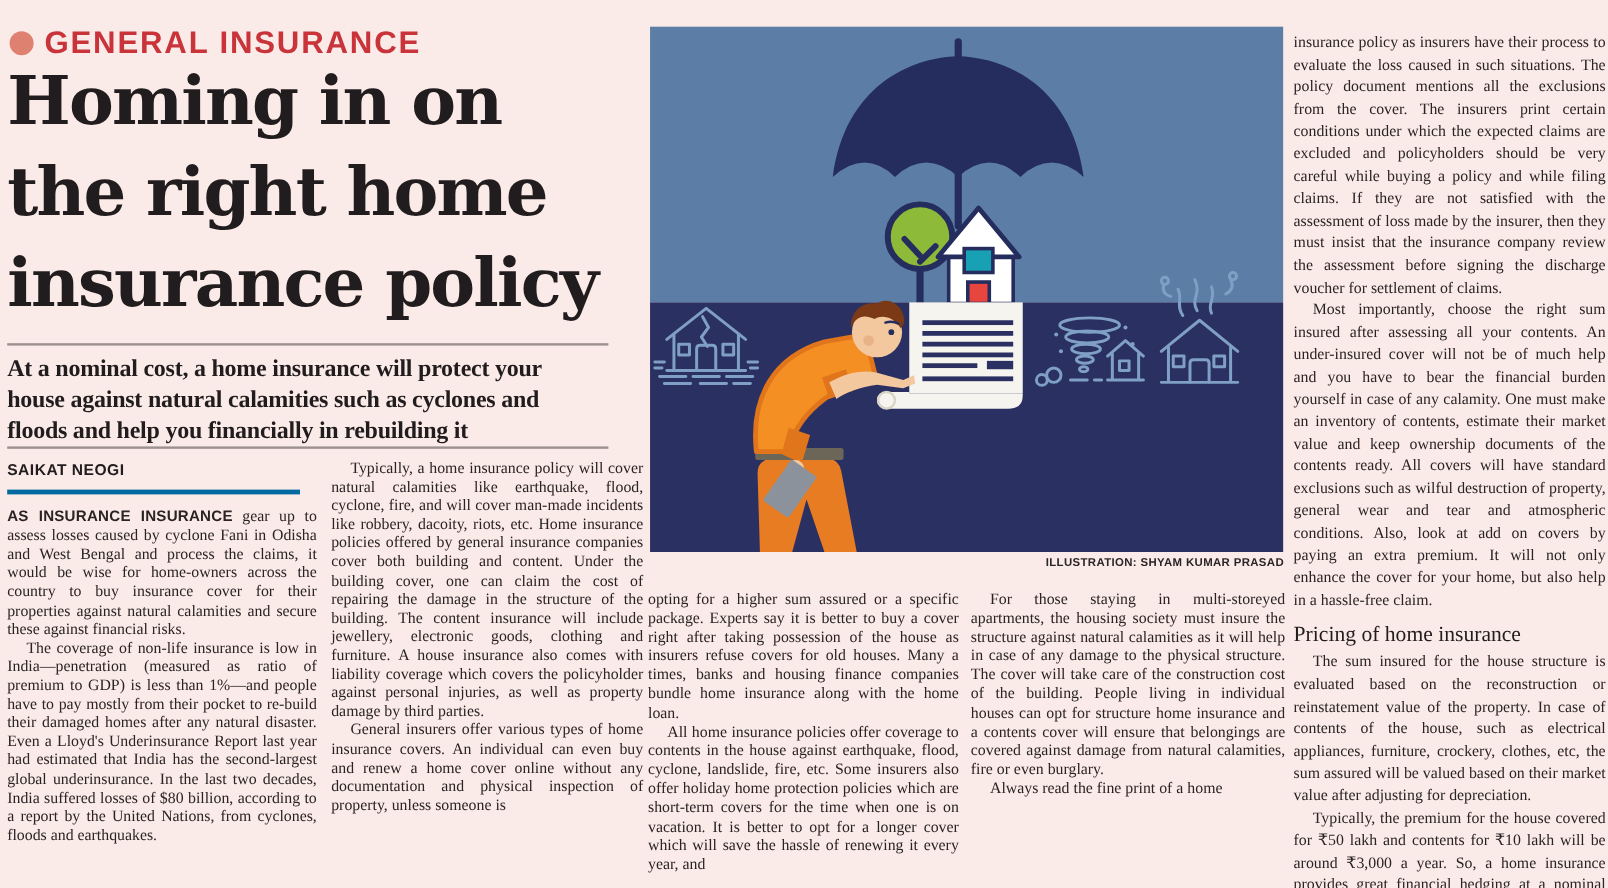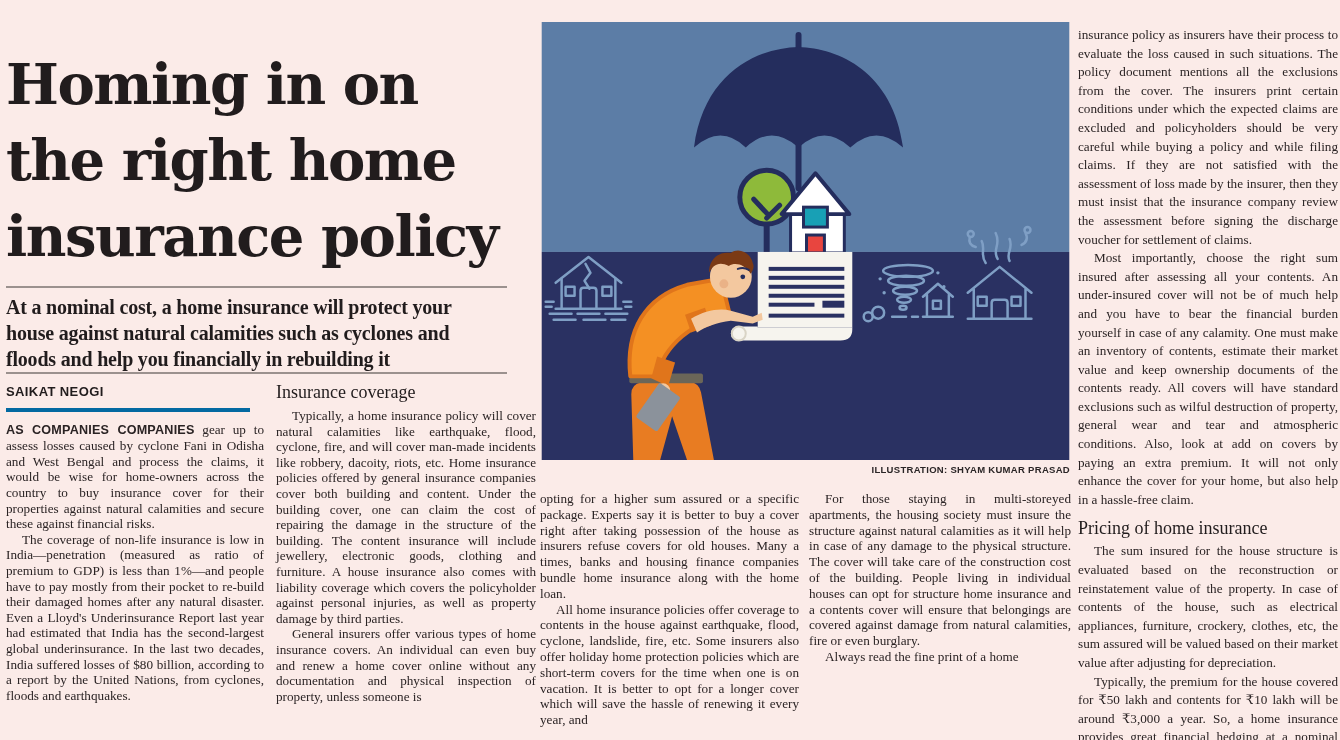--- a/index.html
+++ b/index.html
@@ -50,38 +50,41 @@
   .col-4{width:262px;line-height:15.8px;}
 
   
   .col-5{position:absolute;left:1078px;top:26px;width:260px;line-height:18.6px;}
 </style>
 </head>
 <body>
 
 <div class="page">
 
+  <div class="kicker">
+    <span class="kicker-dot"></span>
+    <span class="kicker-label">GENERAL INSURANCE</span>
+  </div>
 
   <div class="headline">Homing in on
 the right home
 insurance policy</div>
   <div class="rule rule-1"></div>
   <div class="standfirst">At a nominal cost, a home insurance will protect your
 house against natural calamities such as cyclones and
 floods and help you financially in rebuilding it</div>
   <div class="rule rule-2"></div>
 
   <div class="leftcols">
     <div class="col col-1">
       <div class="byline">SAIKAT NEOGI</div>
-      <p><span class="lead-in">AS COMPANIES COMPANIES</span><span> gear up to assess losses caused by cyclone Fani in Odisha and West Bengal and process the claims, it would be wise for home-owners across the country to buy insurance cover for their properties against natural calamities and secure these against financial risks.</span></p>
+      <p><span class="lead-in">AS INSURANCE INSURANCE</span><span> gear up to assess losses caused by cyclone Fani in Odisha and West Bengal and process the claims, it would be wise for home-owners across the country to buy insurance cover for their properties against natural calamities and secure these against financial risks.</span></p>
       <p class="indent">The coverage of non-life insurance is low in India—penetration (measured as ratio of premium to GDP) is less than 1%—and people have to pay mostly from their pocket to re-build their damaged homes after any natural disaster. Even a Lloyd's Underinsurance Report last year had estimated that India has the second-largest global underinsurance. In the last two decades, India suffered losses of $80 billion, according to a report by the United Nations, from cyclones, floods and earthquakes.</p>
     </div>
     <div class="col col-2">
-      <div class="subhead">Insurance coverage</div>
       <p class="indent">Typically, a home insurance policy will cover natural calamities like earthquake, flood, cyclone, fire, and will cover man-made incidents like robbery, dacoity, riots, etc. Home insurance policies offered by general insurance companies cover both building and content. Under the building cover, one can claim the cost of repairing the damage in the structure of the building. The content insurance will include jewellery, electronic goods, clothing and furniture. A house insurance also comes with liability coverage which covers the policyholder against personal injuries, as well as property damage by third parties.</p>
       <p class="indent">General insurers offer various types of home insurance covers. An individual can even buy and renew a home cover online without any documentation and physical inspection of property, unless someone is</p>
     </div>
   </div>
 
   <div class="middle">
     <svg class="illo" viewBox="0 0 530 440" xmlns="http://www.w3.org/2000/svg">
 
       <rect x="0" y="0" width="530" height="231" fill="#5c7da6"></rect>
       <rect x="0" y="231" width="530" height="209" fill="#2a3162"></rect>

